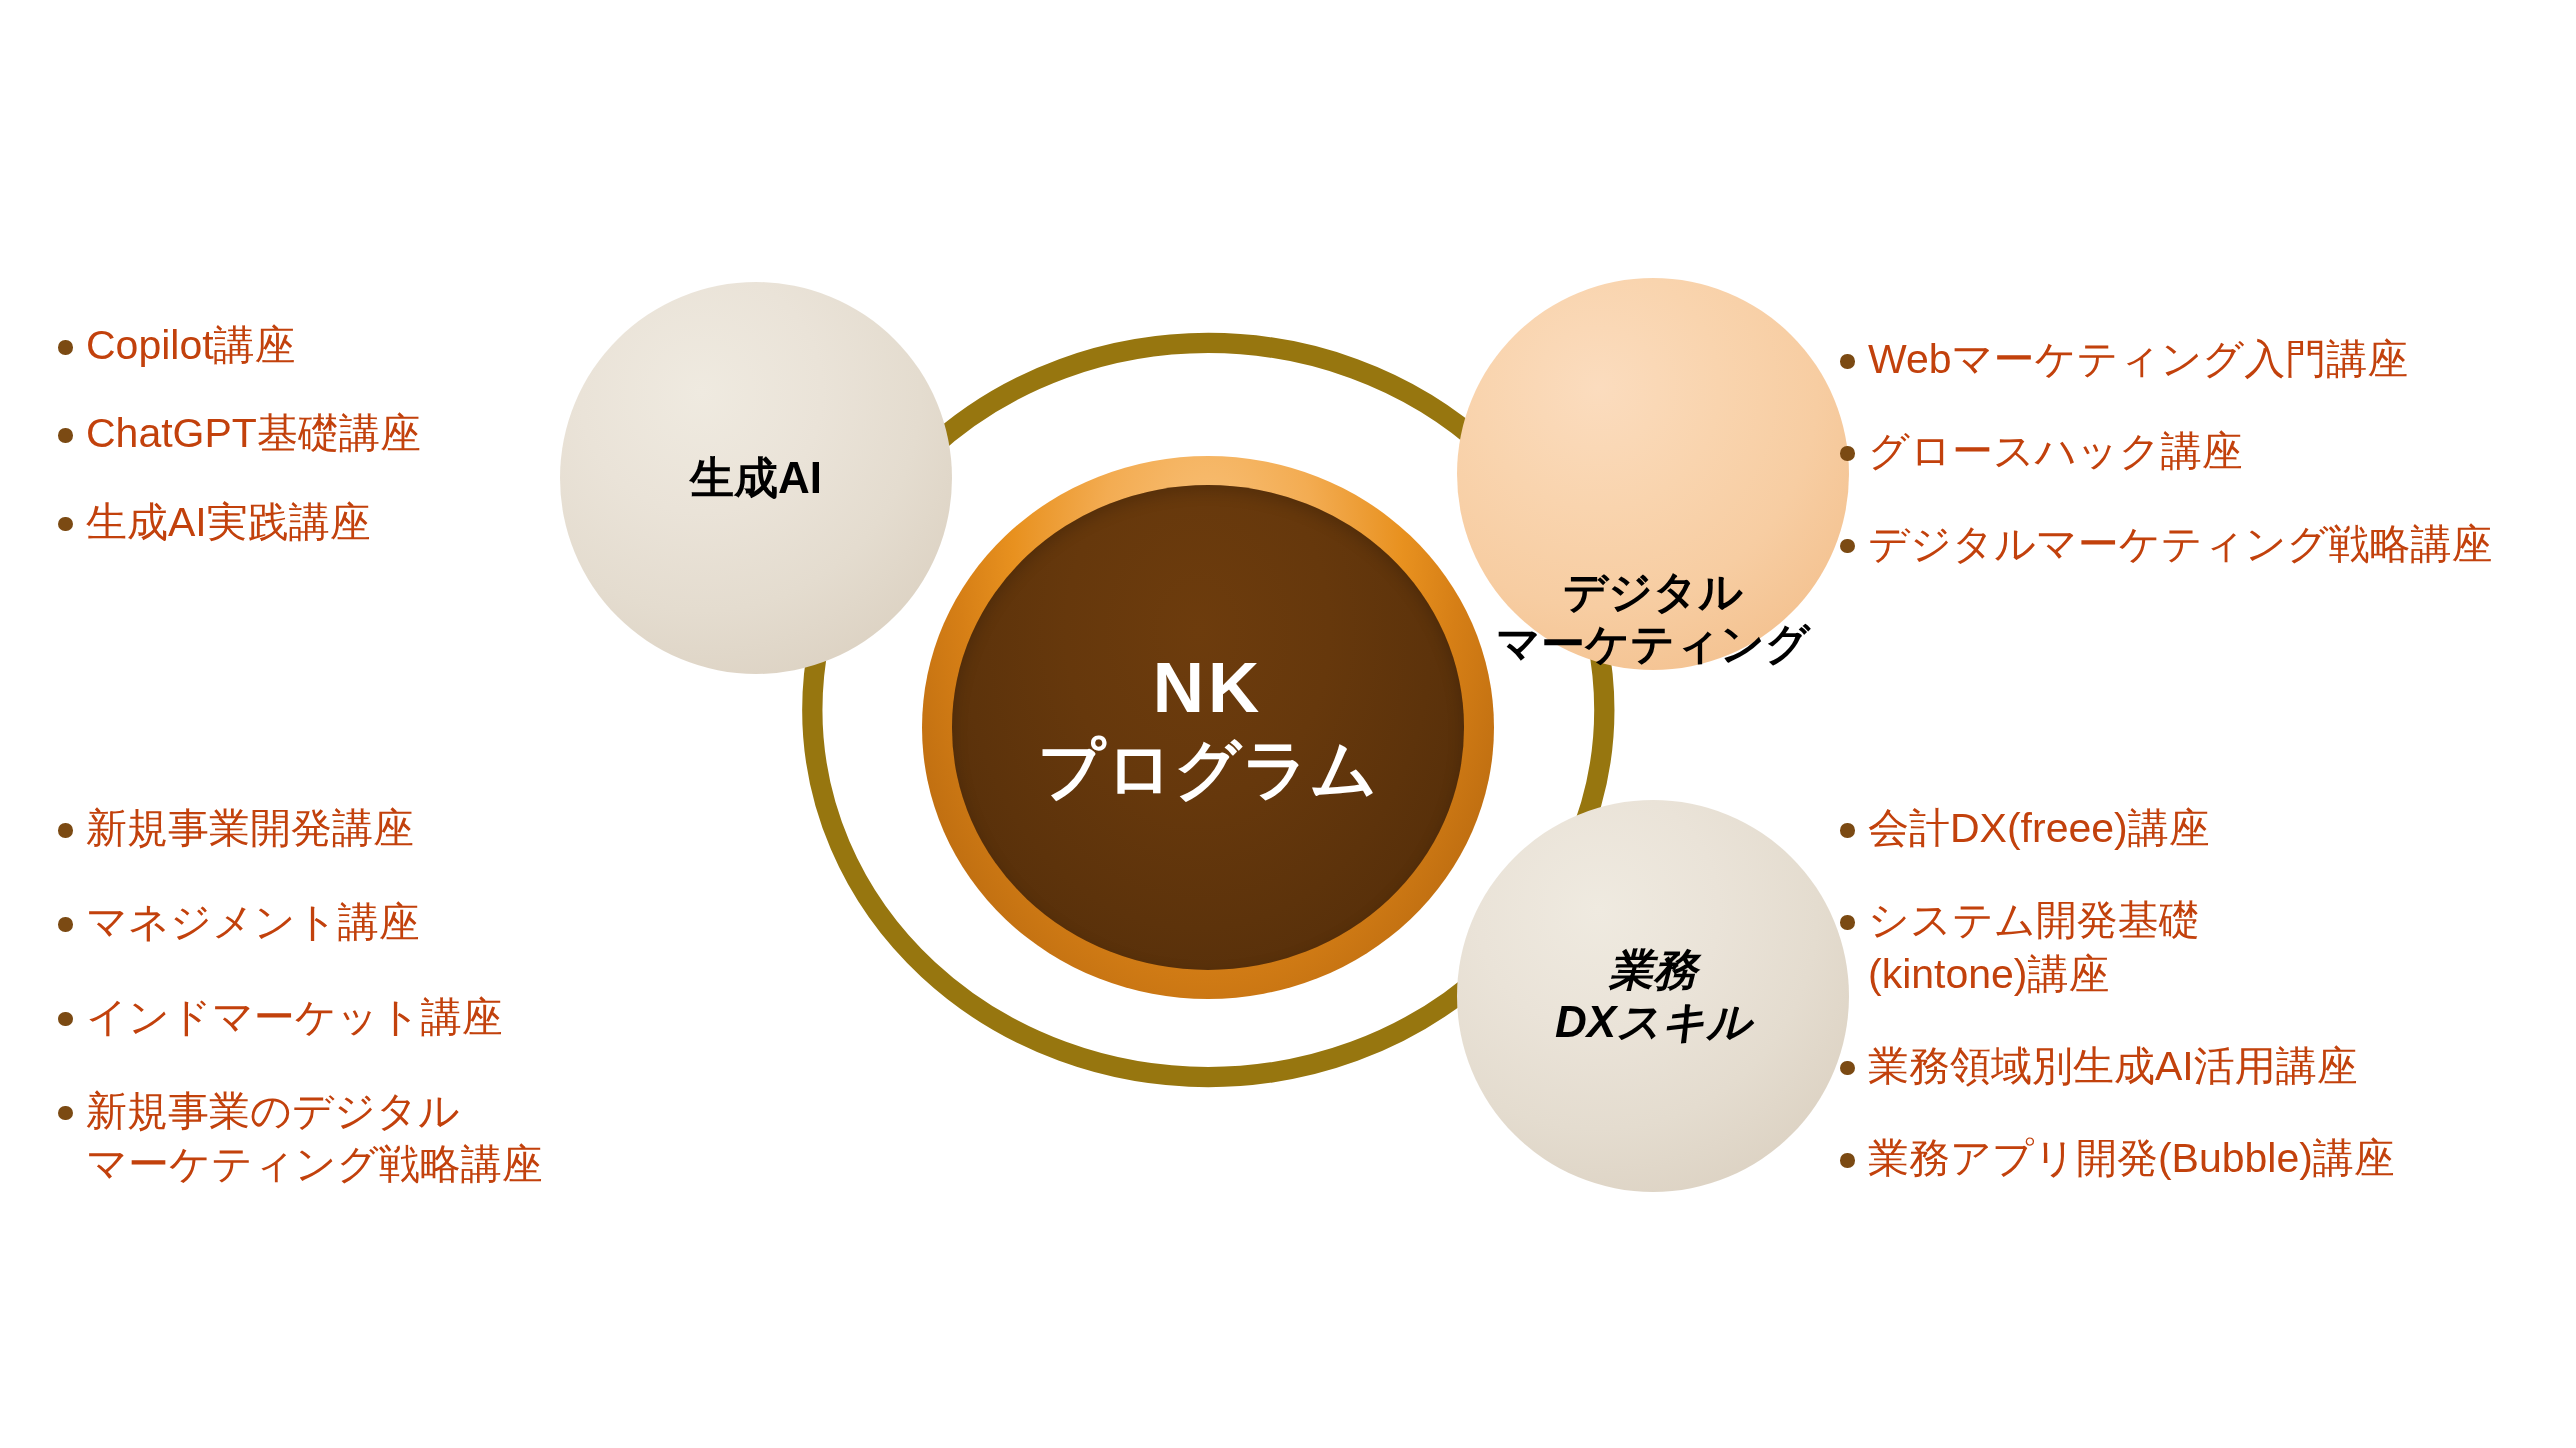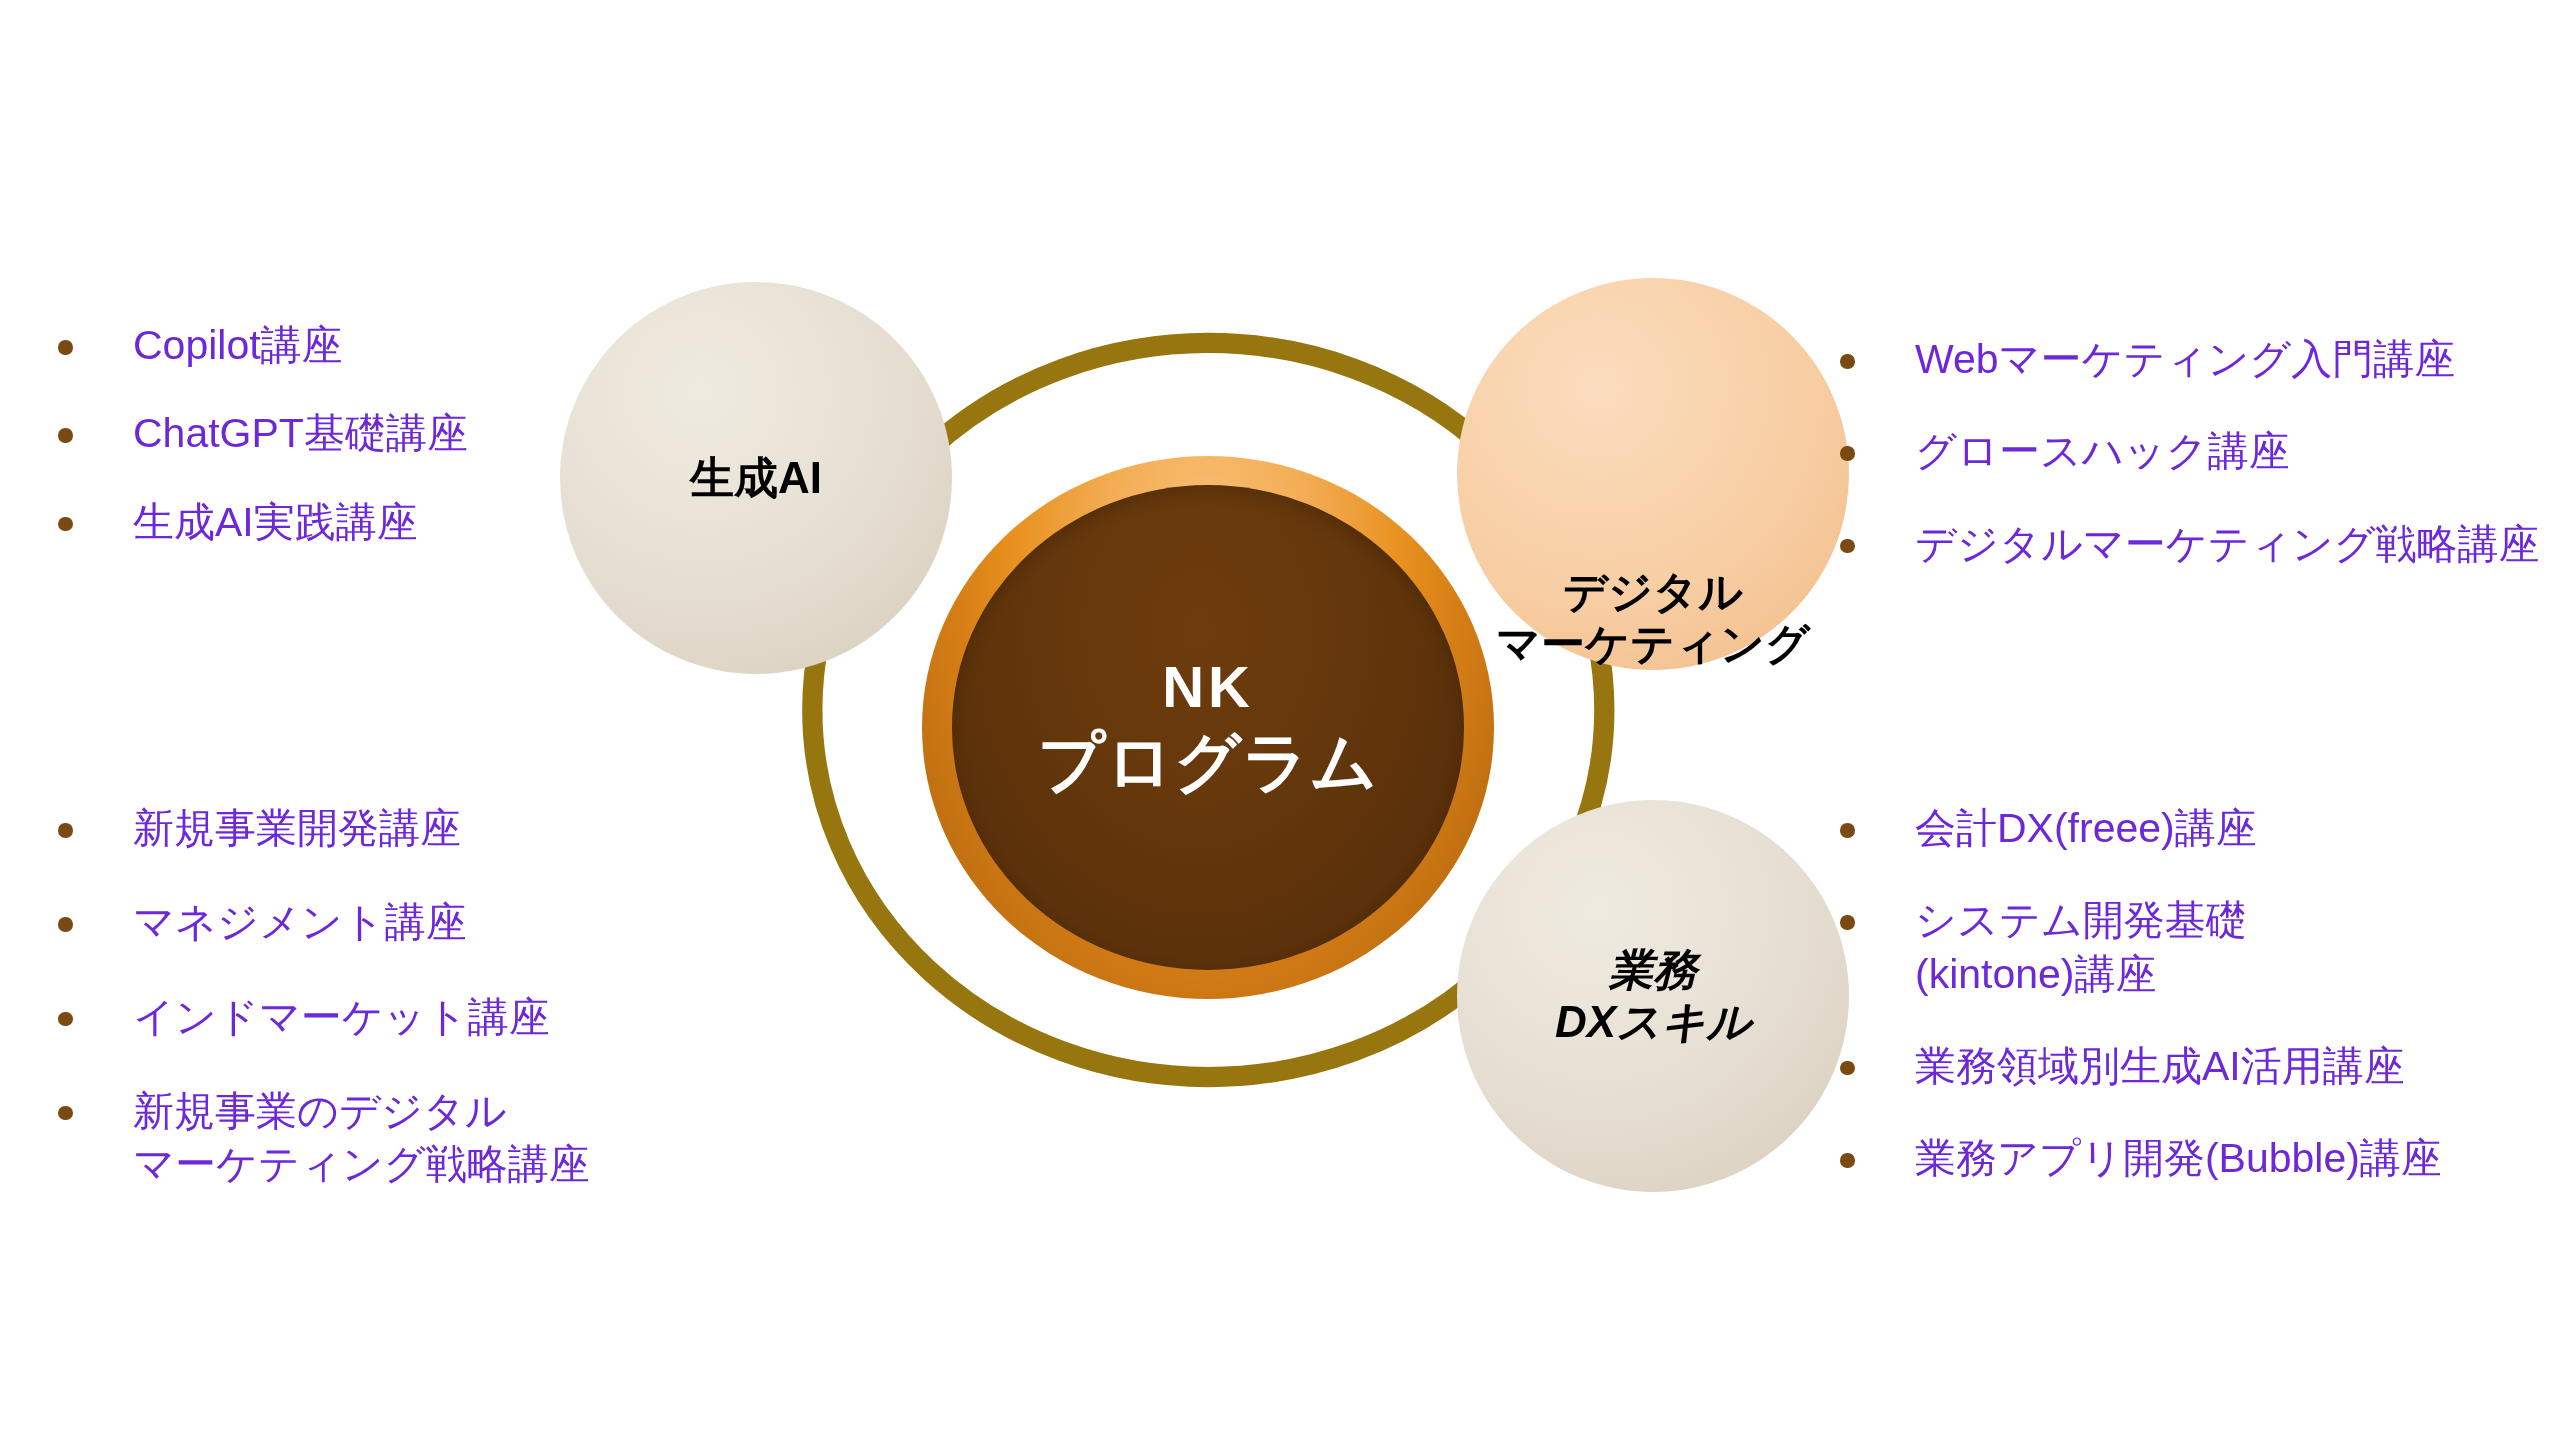--- a/index.html
+++ b/index.html
@@ -77,21 +77,21 @@
     box-shadow: inset 0 5.8px 15.5px rgba(0,0,0,0.18);
   }
   .hub-line {
     color: #ffffff;
     font-weight: bold;
     line-height: 1.12;
     text-align: center;
     white-space: nowrap;
     letter-spacing: 0.5px;
   }
-  .hub-line.l1 { font-size: 58px; margin-bottom: 5.8px; letter-spacing: 3.9px; }
+  .hub-line.l1 { font-size: 71px; margin-bottom: 5.8px; letter-spacing: 3.9px; }
   .hub-line.l2 { font-size: 70px; }
   .hub-line.l3 { font-size: 66px; }
 
   
   .node {
     position: absolute;
     width: 392px;
     height: 392px;
     border-radius: 50%;
     z-index: 4;
@@ -135,25 +135,24 @@
 
   
   .list {
     position: absolute;
     z-index: 5;
   }
   .list-item {
     display: flex;
     align-items: flex-start;
     font-size: 41px;
-    color: #6d28d9;
+    color: #c2410c;
     line-height: 1.30;
     margin-bottom: 33px;
     white-space: pre-line;
-    gap: 47px;
   }
   .list-item .dot {
     flex: 0 0 auto;
     width: 14.5px;
     height: 14.5px;
     border-radius: 50%;
     background: #7b4a13;
     margin-top: 21px;
     margin-right: 13.5px;
   }

